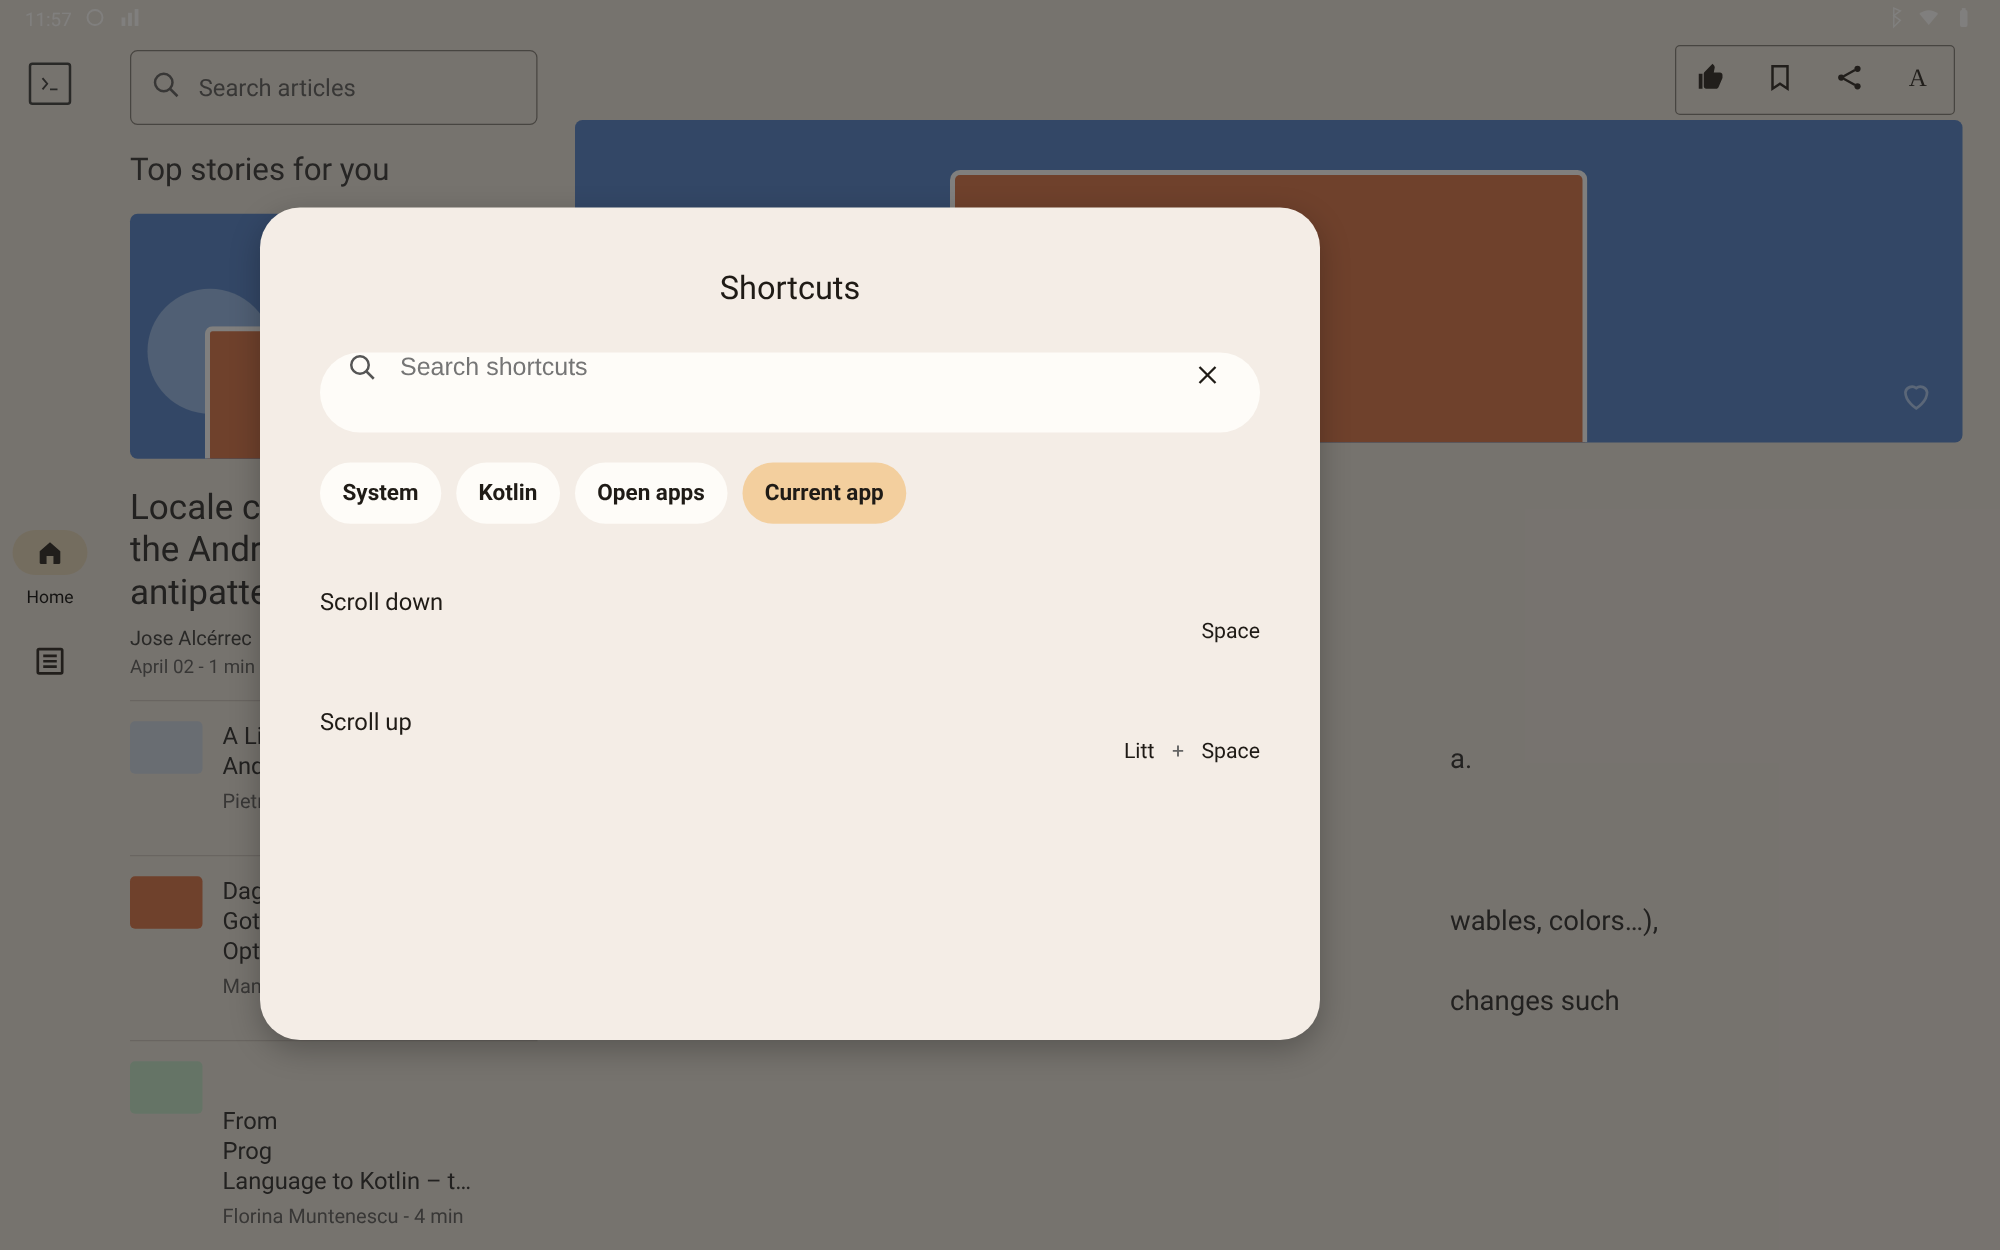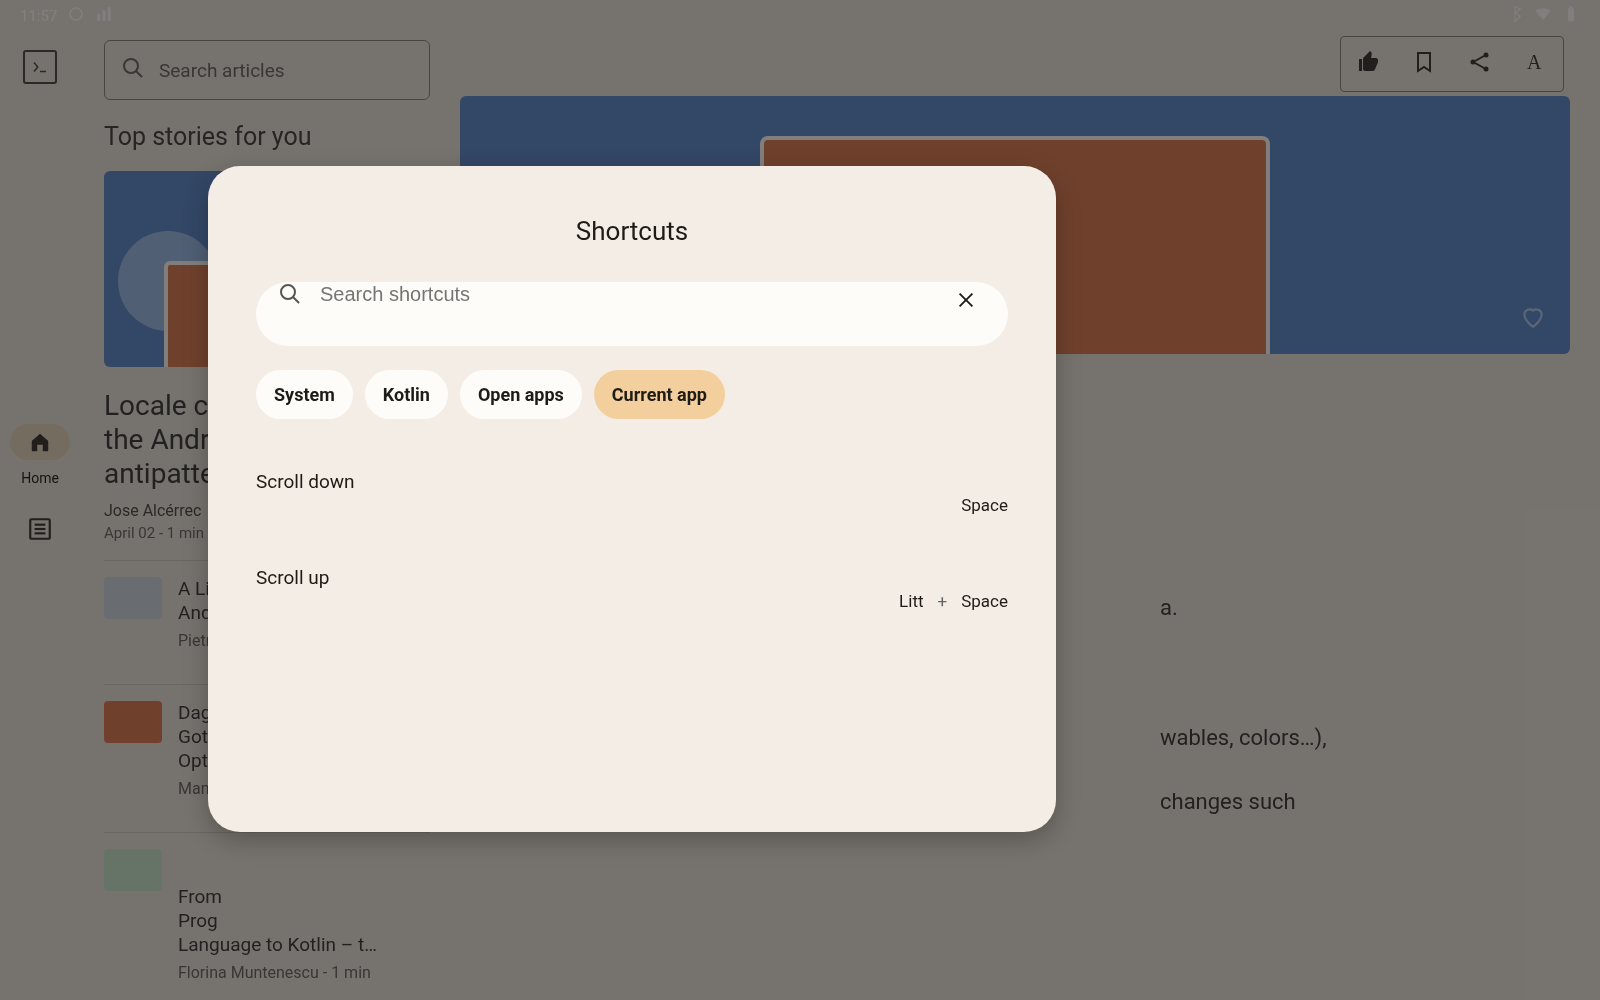--- a/index.html
+++ b/index.html
@@ -265,21 +265,21 @@
       </div>
     </div>
     <div class="listsep"></div>
 
     <div class="listitem">
       <div class="thumb green"></div>
       <div class="col">
         <div class="title" style="white-space:pre-line;margin-top:36px;">From
 Prog
 Language to Kotlin – t…</div>
-        <div class="author">Florina Muntenescu - 1 min</div>
+        <div class="author">Florina Muntenescu - 4 min</div>
       </div>
     </div>
   </div>
 
   <div class="detailpane">
     <div class="detail-toolbar">
       <span><svg viewBox="0 0 24 24">
             <path d="M2 21h3V9H2v12zm19-11c0-1.1-.9-2-2-2h-5l.8-4-.1-.6c0-.4-.2-.8-.4-1.1L13 1 6.6 7.6C6.2 8 6 8.5 6 9v10c0 1.1.9 2 2 2h8c.8 0 1.5-.5 1.8-1.2l3-7c.1-.3.2-.5.2-.8v-2z"></path>
           </svg></span>
       <span><svg viewBox="0 0 24 24">

